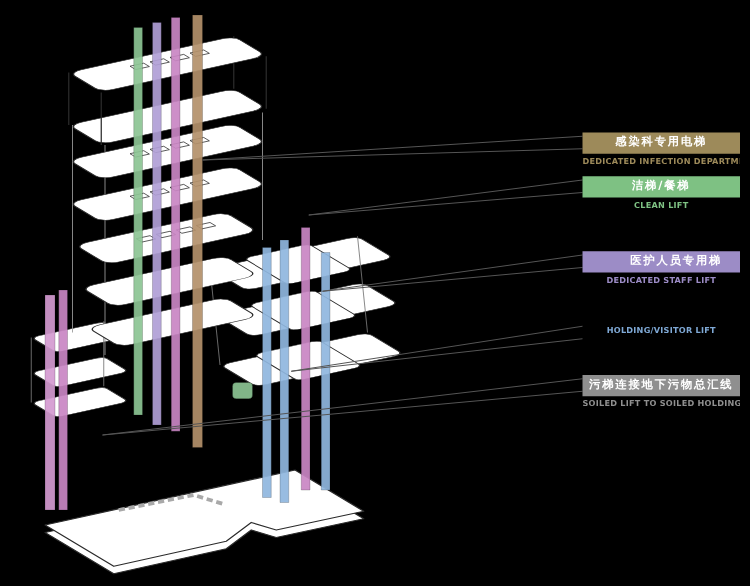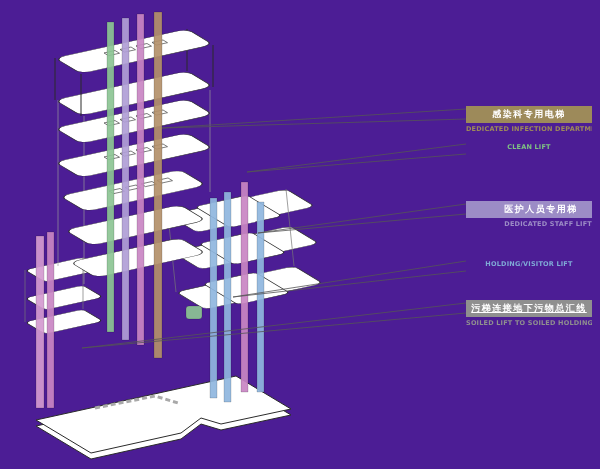--- a/index.html
+++ b/index.html
@@ -1,17 +1,17 @@
 <!DOCTYPE html>
 <html><head>
 <meta charset="utf-8">
 <style>
   html,body{margin:0;padding:0;}
   body{width:600px;height:469px;background:#ffffff;font-family:"DejaVu Sans","Liberation Sans",sans-serif;}
-  .stage{position:relative;width:600px;height:469px;overflow:hidden;background:#4c1d95;}
+  .stage{position:relative;width:600px;height:469px;overflow:hidden;background:#000000;}
   .stage svg{position:absolute;left:0;top:0;}
   .label{position:absolute;left:466px;width:126px;}
   .label-box{height:17px;line-height:17px;text-align:center;color:#ffffff;font-size:9px;font-weight:bold;letter-spacing:1.5px;white-space:nowrap;overflow:hidden;}
   .label-en{margin-top:2px;text-align:center;font-size:6.5px;letter-spacing:0.2px;font-weight:bold;white-space:nowrap;overflow:hidden;}
 </style>
 </head>
 <body>
 
 <div class="stage">
 
@@ -136,30 +136,31 @@
       </g>
     </g>
   </svg>
 
   <div class="label" style="top:106px">
     <div class="label-box" style="background-color: rgb(157, 138, 90);">感染科专用电梯</div>
     <div class="label-en" style="color: rgb(157, 138, 90);">DEDICATED INFECTION DEPARTMENT LIFT</div>
   </div>
 
   <div class="label" style="top:141px">
+    <div class="label-box" style="background-color: rgb(126, 193, 131);">洁梯/餐梯</div>
     <div class="label-en" style="color: rgb(126, 193, 131);">CLEAN LIFT</div>
   </div>
 
   <div class="label" style="top:201px">
     <div class="label-box" style="background-color: rgb(156, 140, 198); padding-left: 24px;">医护人员专用梯</div>
-    <div class="label-en" style="color: rgb(156, 140, 198); text-align: right;">DEDICATED STAFF LIFT</div>
+    <div class="label-en" style="color: rgb(156, 140, 198);">DEDICATED STAFF LIFT</div>
   </div>
 
   <div class="label" style="top:258px">
     <div class="label-en" style="color: rgb(127, 169, 214);">HOLDING/VISITOR LIFT</div>
   </div>
 
   <div class="label" style="top:300px">
-    <div class="label-box" style="background-color: rgb(143, 143, 143); text-decoration: underline;">污梯连接地下污物总汇线</div>
+    <div class="label-box" style="background-color: rgb(143, 143, 143);">污梯连接地下污物总汇线</div>
     <div class="label-en" style="color: rgb(143, 143, 143);">SOILED LIFT TO SOILED HOLDING AREA</div>
   </div>
 
 </div>
 
 </body></html>

